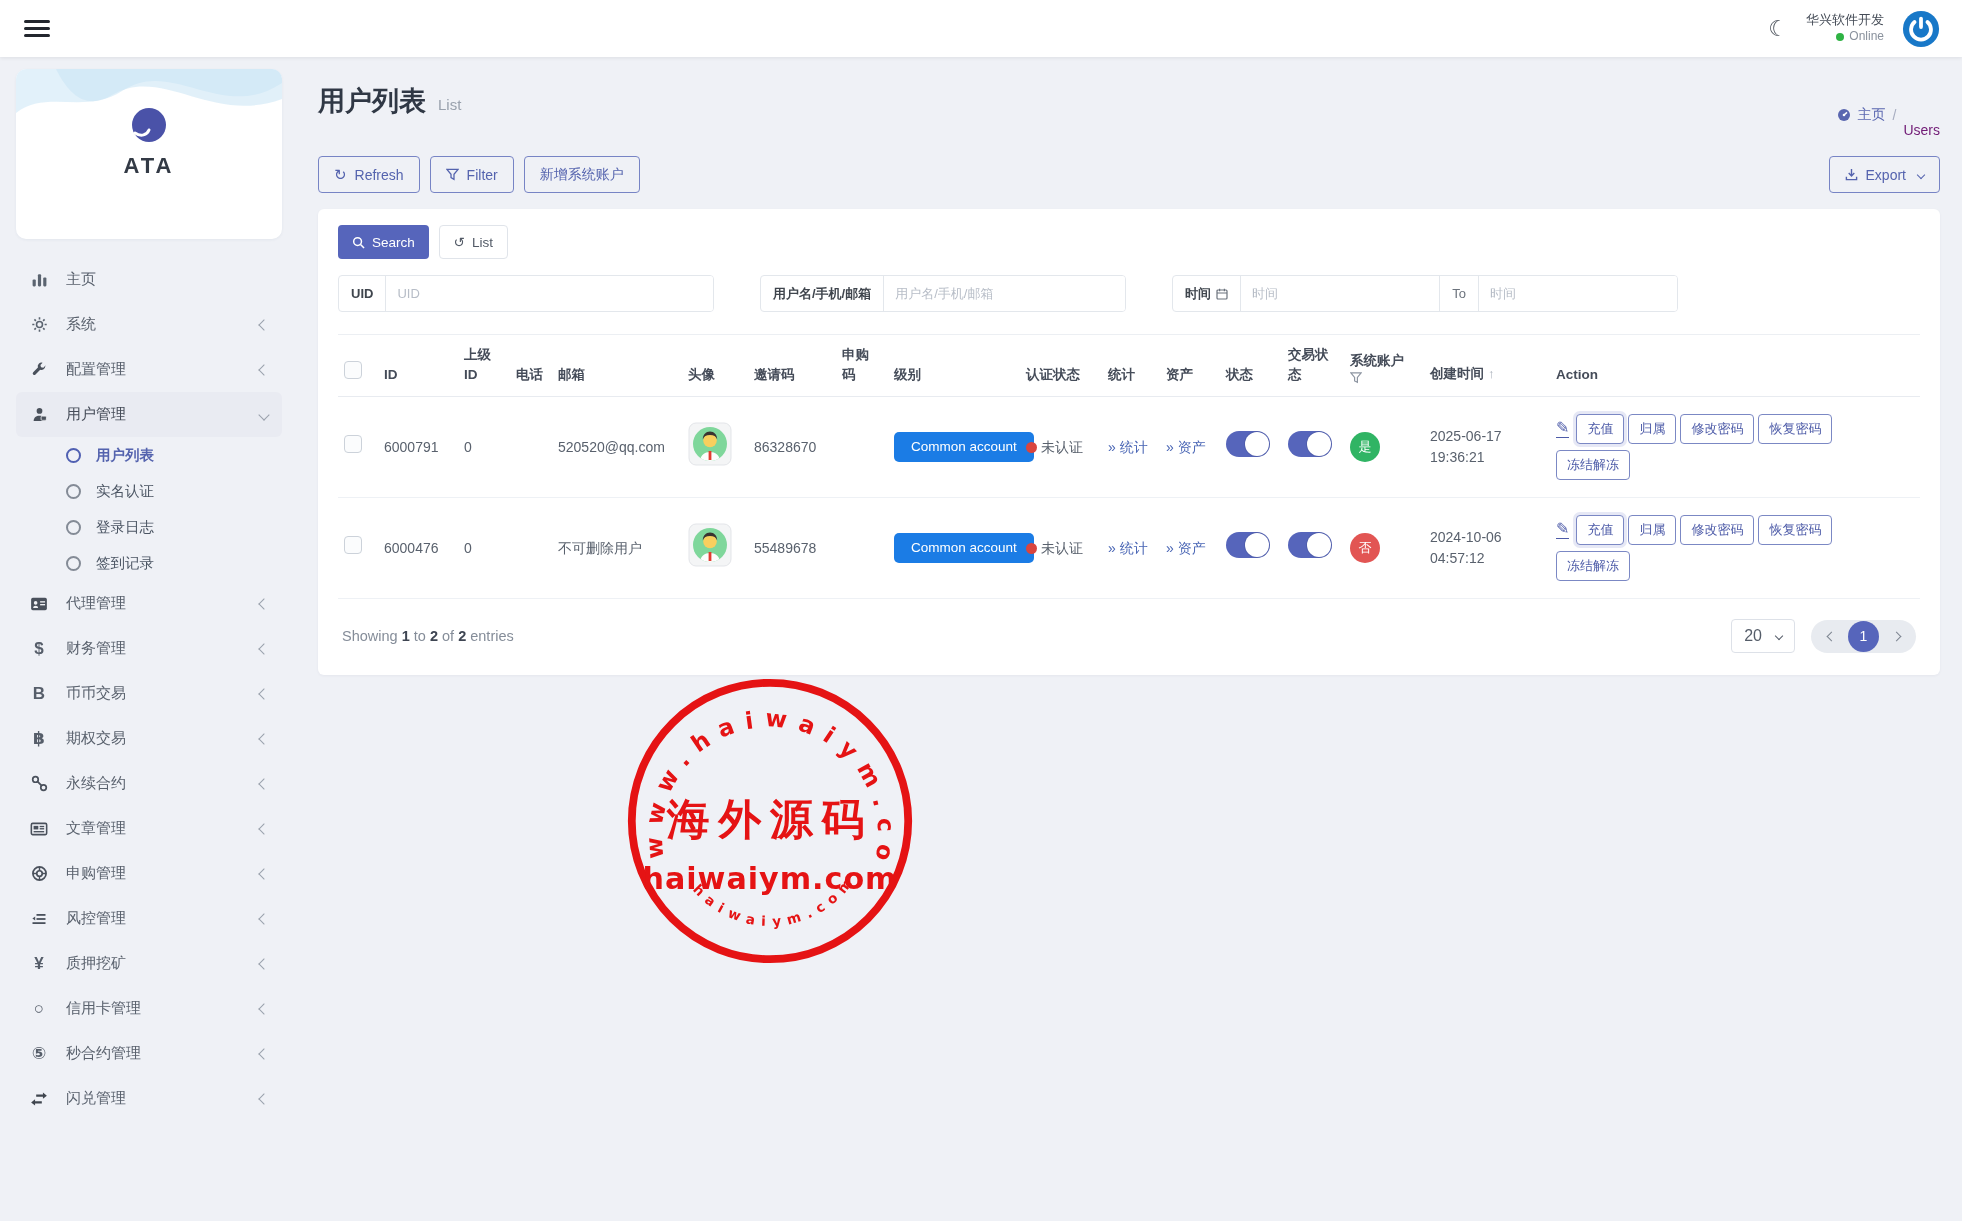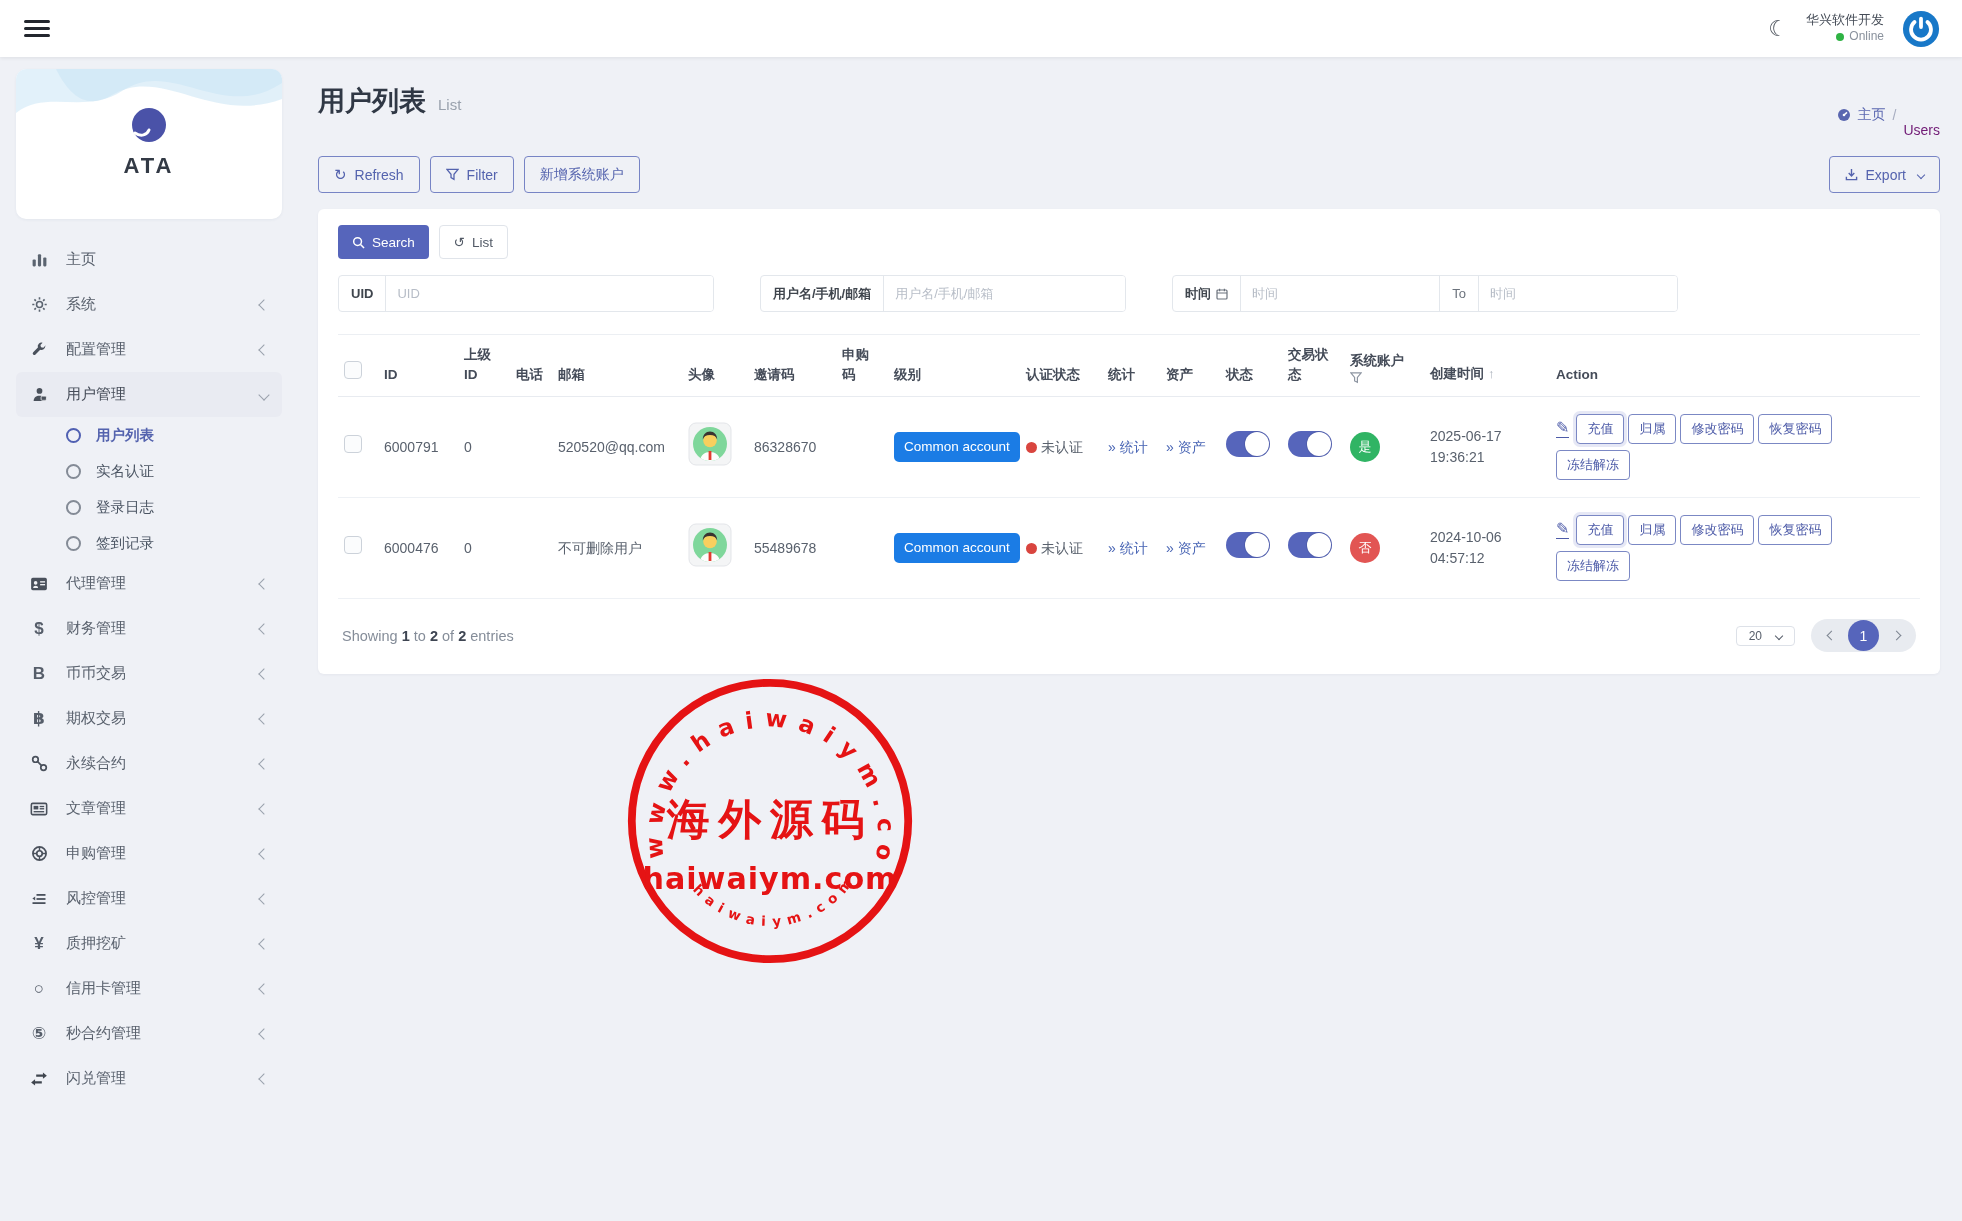--- a/index.html
+++ b/index.html
@@ -23,21 +23,21 @@
   .ustatus { font-size:12px; color:#8a929d; display:flex; align-items:center; justify-content:flex-end; gap:5px; }
   .gdot { width:8px; height:8px; border-radius:50%; background:#2fb344; display:inline-block; }
   .avatar-btn { width:38px; height:38px; cursor:pointer; }
 
   
   .layout { display:flex; height:1164px; }
   .sidebar { width:296px; flex:0 0 296px; padding:12px 14px 0 16px; overflow:hidden; }
   .main { flex:1; position:relative; display:flex; flex-direction:column; padding:26px 22px 0 22px; }
 
   
-  .logo-card { position:relative; background:#fff; border-radius:10px; height:150px; overflow:hidden; margin-bottom:18px; box-shadow:0 1px 3px rgba(40,60,100,.06); }
+  .logo-card { position:relative; background:#fff; border-radius:10px; height:170px; overflow:hidden; margin-bottom:18px; box-shadow:0 1px 3px rgba(40,60,100,.06); }
   .logo-card svg.waves { position:absolute; top:0; left:0; }
   .logo-mark { position:absolute; top:38px; left:50%; transform:translateX(-50%); }
   .logo-text { position:absolute; top:84px; width:100%; text-align:center; font-size:22px; font-weight:700; letter-spacing:3px; color:#333a45; }
   .menu { }
   .mi { display:flex; align-items:center; height:45px; padding:0 12px 0 12px; border-radius:6px; color:#59616d; font-size:15px; cursor:pointer; }
   .mi.active { background:#e9ebf2; color:#454c58; }
   .mi-ic { width:22px; display:flex; justify-content:center; align-items:center; margin-right:16px; color:#5b6470; flex:0 0 22px; }
   .mi-ic svg { display:block; }
   .mi-glyph { font-size:17px; font-weight:700; color:#565e6a; line-height:1; }
   .mi-label { flex:1; }
@@ -76,40 +76,40 @@
   .g-uid { width:376px; }
   .g-account { width:366px; }
   .g-time { width:506px; }
   .flabel.mid { border-left:1px solid #e3e7ec; font-weight:400; color:#6b727c; }
 
   
   table.grid { width:100%; border-collapse:collapse; table-layout:fixed; }
   .grid th { vertical-align:bottom; text-align:left; font-size:13.5px; font-weight:700; color:#454c59; padding:10px 6px 12px 6px; line-height:1.45; border-bottom:1px solid #e8ebf0; }
   .grid td { vertical-align:middle; font-size:14px; color:#59616d; padding:14px 6px; line-height:1.5; border-bottom:1px solid #eef1f5; }
   .cb { width:18px; height:18px; border:1px solid #ccd2da; border-radius:4px; background:#fbfcfd; display:inline-block; cursor:pointer; }
-  .badge-level { display:inline-block; background:#1b7ce5; color:#fff; font-size:13.5px; padding:5px 10px; border-radius:5px; white-space:nowrap; }
+  .badge-level { display:inline-block; background:#1b7ce5; color:#fff; font-size:13.5px; padding:5px 17px; border-radius:5px; white-space:nowrap; }
   .rdot { display:inline-block; width:11px; height:11px; border-radius:50%; background:#d9453f; margin-right:4px; vertical-align:-1px; }
   .tlink { color:#4a66b5; cursor:pointer; }
   .toggle { position:relative; display:inline-block; width:44px; height:26px; border-radius:13px; background:#5665bb; cursor:pointer; }
   .toggle::after { content:""; position:absolute; top:1px; right:1px; width:24px; height:24px; border-radius:50%; background:#fff; box-shadow:0 0 0 1px rgba(0,0,0,.08); }
   .sysbadge { display:inline-flex; align-items:center; justify-content:center; width:30px; height:30px; border-radius:50%; color:#fff; font-size:13px; }
   .sysbadge.yes { background:#30b464; }
   .sysbadge.no { background:#e25553; }
   .pencil { color:#4d5ba8; font-size:16px; margin-right:7px; cursor:pointer; border-bottom:1.5px solid #4d5ba8; padding-bottom:1px; }
   .abtn { display:inline-block; background:#fff; border:1px solid #7b88c4; color:#4d5ba8; font-size:13px; padding:5px 10px; border-radius:4px; margin:3px 4px 3px 0; cursor:pointer; font-family:inherit; white-space:nowrap; }
   .abtn.ring { box-shadow:0 0 0 3px rgba(86,101,187,.15); }
   .sort { color:#a9afba; font-size:13px; margin-left:4px; }
   .funnel-h { display:block; margin-top:2px; }
 
   
   .tfoot { display:flex; align-items:center; padding:20px 4px 22px 4px; }
   .showing { font-size:14.5px; color:#858d99; }
   .showing b { color:#3e4552; }
   .tfoot .spacer { flex:1; }
-  .per-page { display:inline-flex; align-items:center; gap:14px; height:20px; padding:0 12px; background:#fff; border:1px solid #dde1e8; border-radius:4px; font-size:12px; color:#555d69; cursor:pointer; margin-right:16px; }
+  .per-page { display:inline-flex; align-items:center; gap:14px; height:34px; padding:0 12px; background:#fff; border:1px solid #dde1e8; border-radius:4px; font-size:16px; color:#555d69; cursor:pointer; margin-right:16px; }
   .pager { display:inline-flex; align-items:center; background:#e8ebf0; border-radius:17px; height:33px; padding:0 7px; gap:4px; }
   .pg-arrow { width:26px; height:26px; display:inline-flex; align-items:center; justify-content:center; color:#7d8591; cursor:pointer; }
   .pg-num { width:31px; height:31px; border-radius:50%; background:#5665bb; color:#fff; display:inline-flex; align-items:center; justify-content:center; font-size:14px; cursor:pointer; }
 
   
   .watermark { position:absolute; left:328px; top:618px; pointer-events:none; opacity:.95; }
   .wm-top { font-size:24px; font-weight:700; letter-spacing:11px; fill:#e50808; font-family:"DejaVu Sans",sans-serif; }
   .wm-cn { font-size:44px; font-weight:700; letter-spacing:9px; fill:#e50808; font-family:"DejaVu Serif",serif; }
   .wm-en { font-size:31px; font-weight:700; letter-spacing:1px; fill:#e50808; font-family:"DejaVu Sans",sans-serif; }
   .wm-bot { font-size:14px; font-weight:700; letter-spacing:7px; fill:#e50808; font-family:"DejaVu Sans",sans-serif; }

